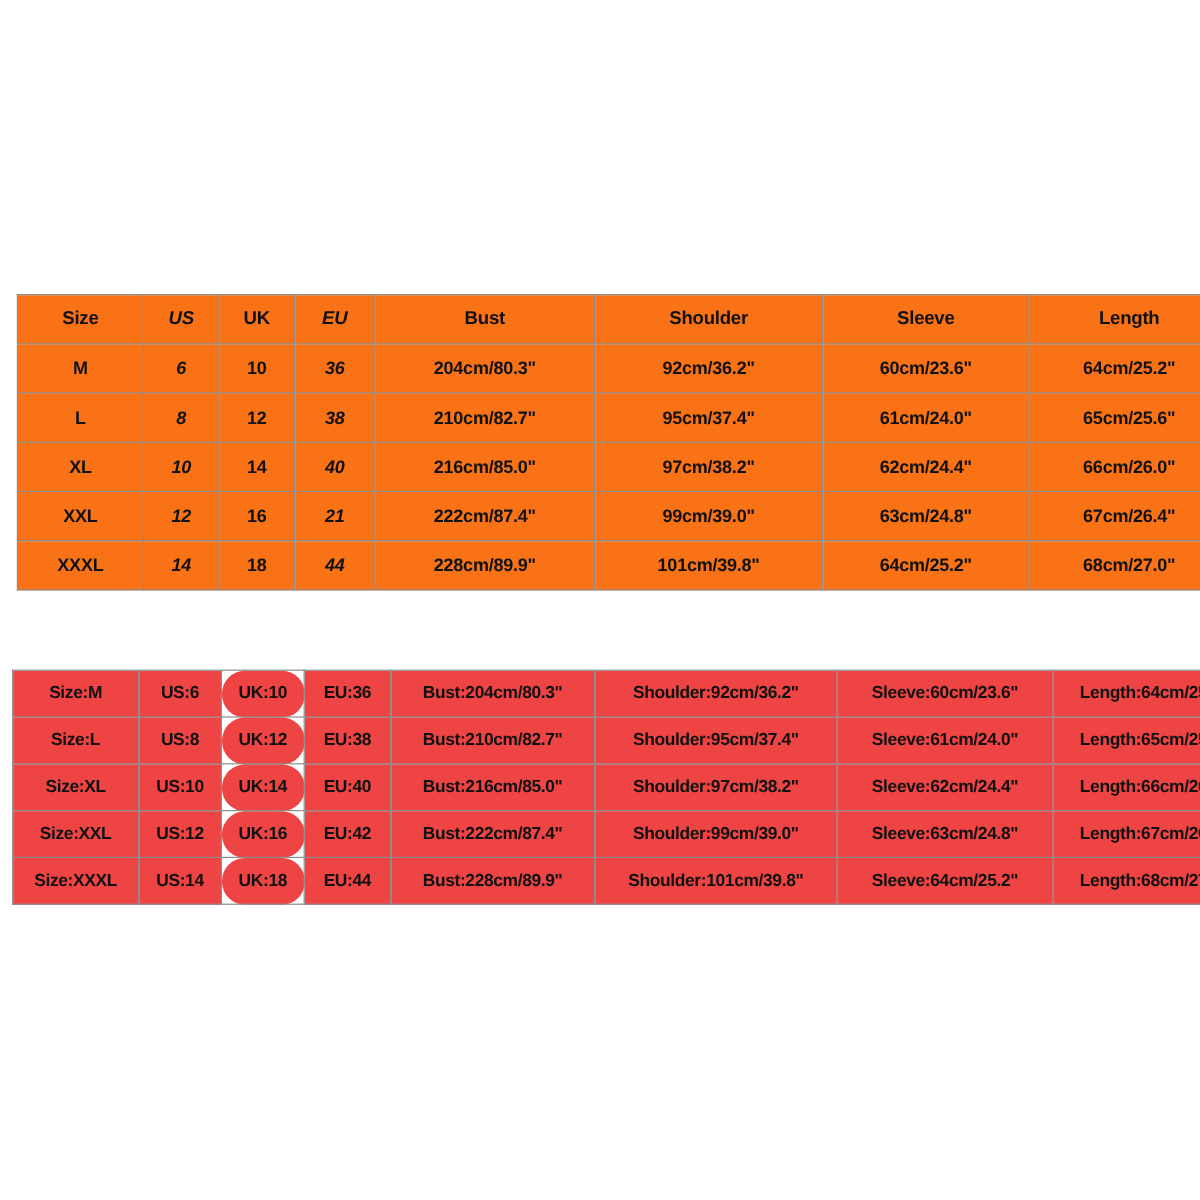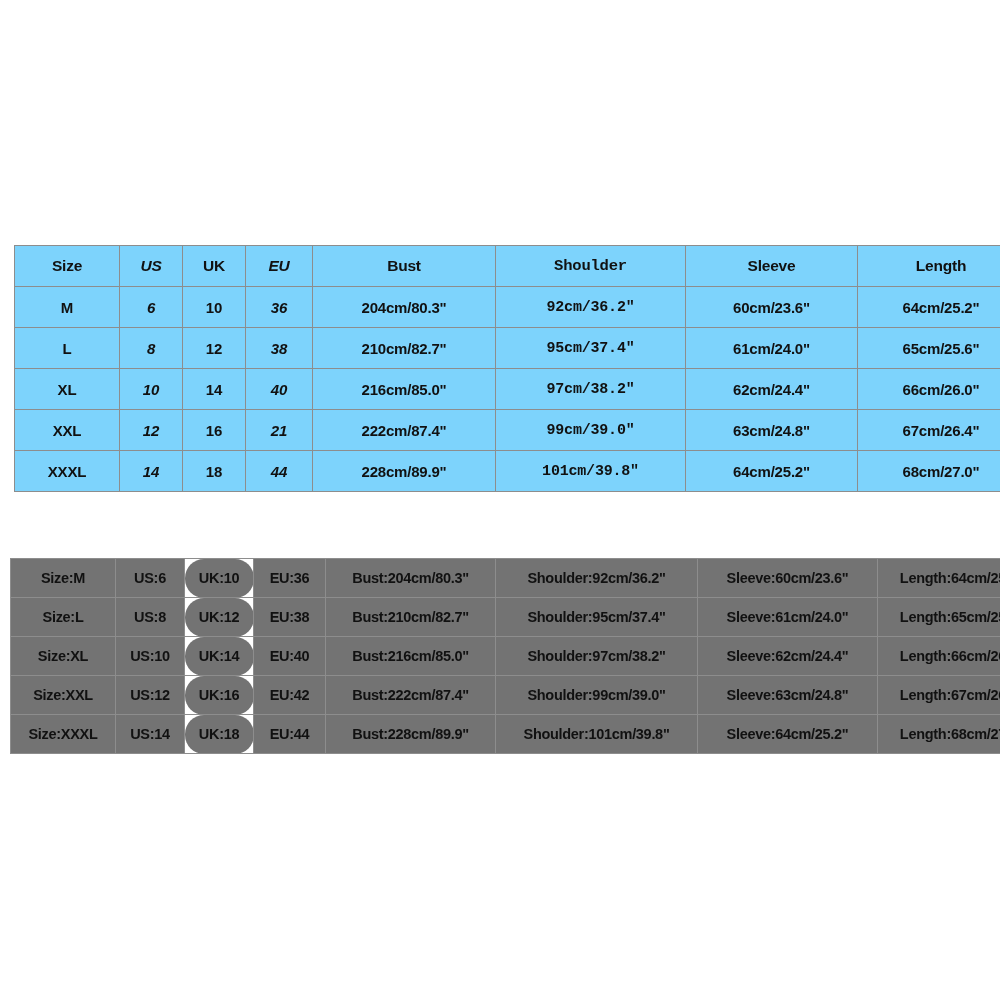--- a/index.html
+++ b/index.html
@@ -29,33 +29,33 @@
   #size-chart-table th {
     border: 1px solid #8d8d8d;
     height: 40px;
     padding: 0 2px;
     text-align: center;
     vertical-align: middle;
     font-size: 15px;
     font-weight: bold;
     letter-spacing: -0.2px;
     color: #111111;
-    background: #7dd3fc;
+    background: #f97316;
     white-space: nowrap;
   }
   #size-chart-table th {
     font-size: 15.5px;
   }
   
   #size-chart-table .c-size     { width: 100px; }
   #size-chart-table .c-us       { width: 58px; font-style: italic; }
   #size-chart-table .c-uk       { width: 58px; }
   #size-chart-table .c-eu       { width: 62px; font-style: italic; }
   #size-chart-table .c-bust     { width: 178px; }
-  #size-chart-table .c-shoulder { width: 185px; font-family: Liberation Mono, monospace; }
+  #size-chart-table .c-shoulder { width: 185px; }
   #size-chart-table .c-sleeve   { width: 167px; }
   #size-chart-table .c-length   { width: 162px; }
 
   
   #size-detail-table {
     position: absolute;
     left: 10px;
     top: 558px;
     width: 980px;
     border-collapse: collapse;
@@ -64,21 +64,21 @@
   #size-detail-table td {
     border: 1px solid #8d8d8d;
     height: 38px;
     padding: 0 3px;
     text-align: center;
     vertical-align: middle;
     font-size: 14.5px;
     font-weight: bold;
     letter-spacing: -0.3px;
     color: #111111;
-    background: #737373;
+    background: #ef4444;
     white-space: nowrap;
   }
   
   #size-detail-table .d-size     { width: 98px; }
   #size-detail-table .d-us       { width: 62px; }
   #size-detail-table .d-uk       { width: 62px; border-radius: 19px; }
   #size-detail-table .d-eu       { width: 65px; text-align: center; }
   #size-detail-table .d-bust     { width: 163px; }
   #size-detail-table .d-shoulder { width: 195px; }
   #size-detail-table .d-sleeve   { width: 173px; }

